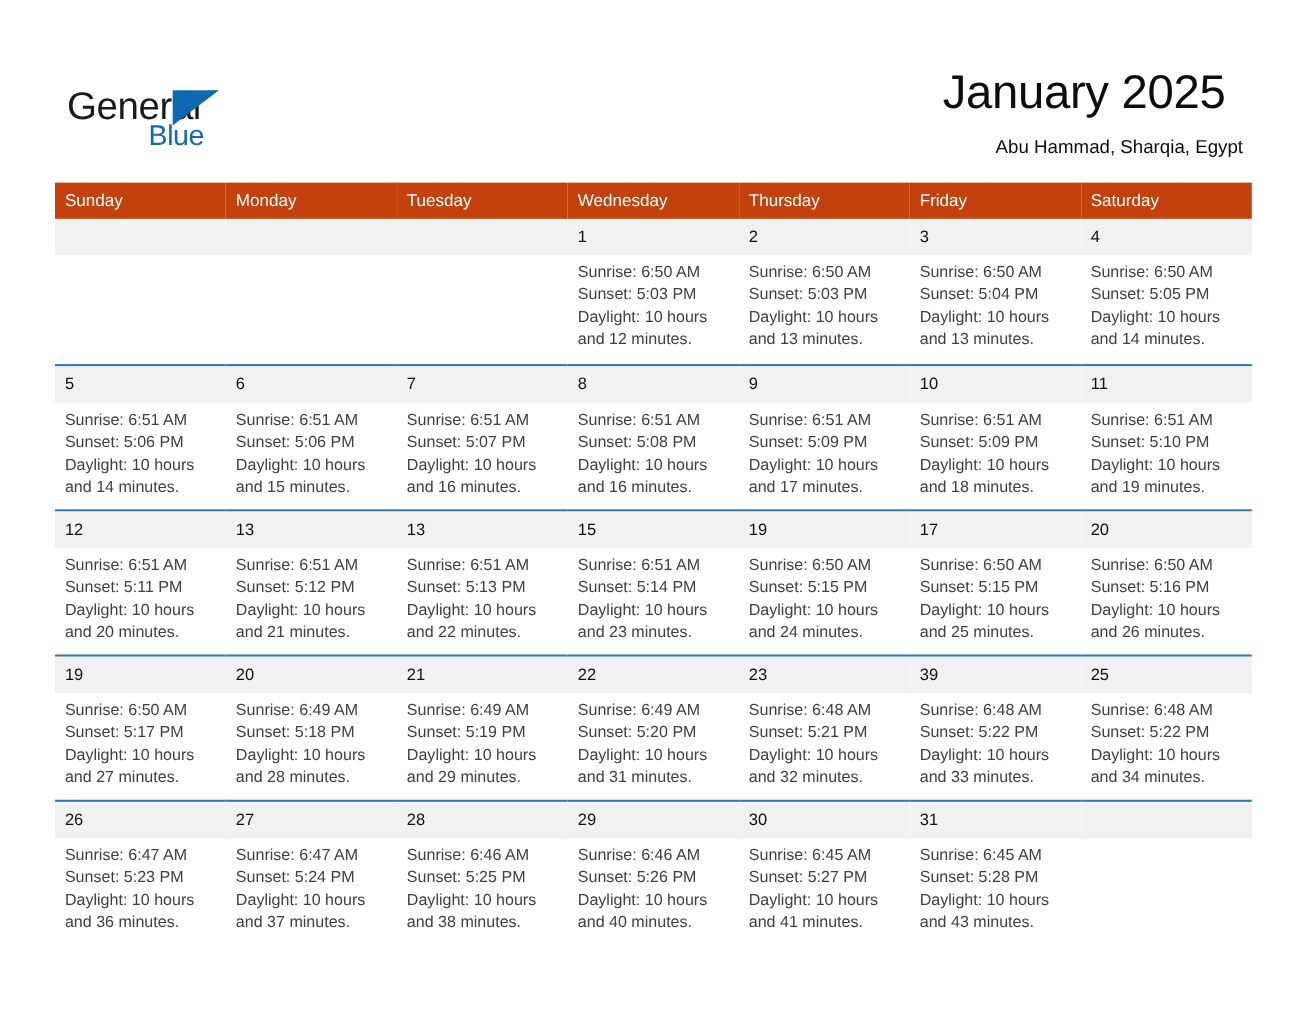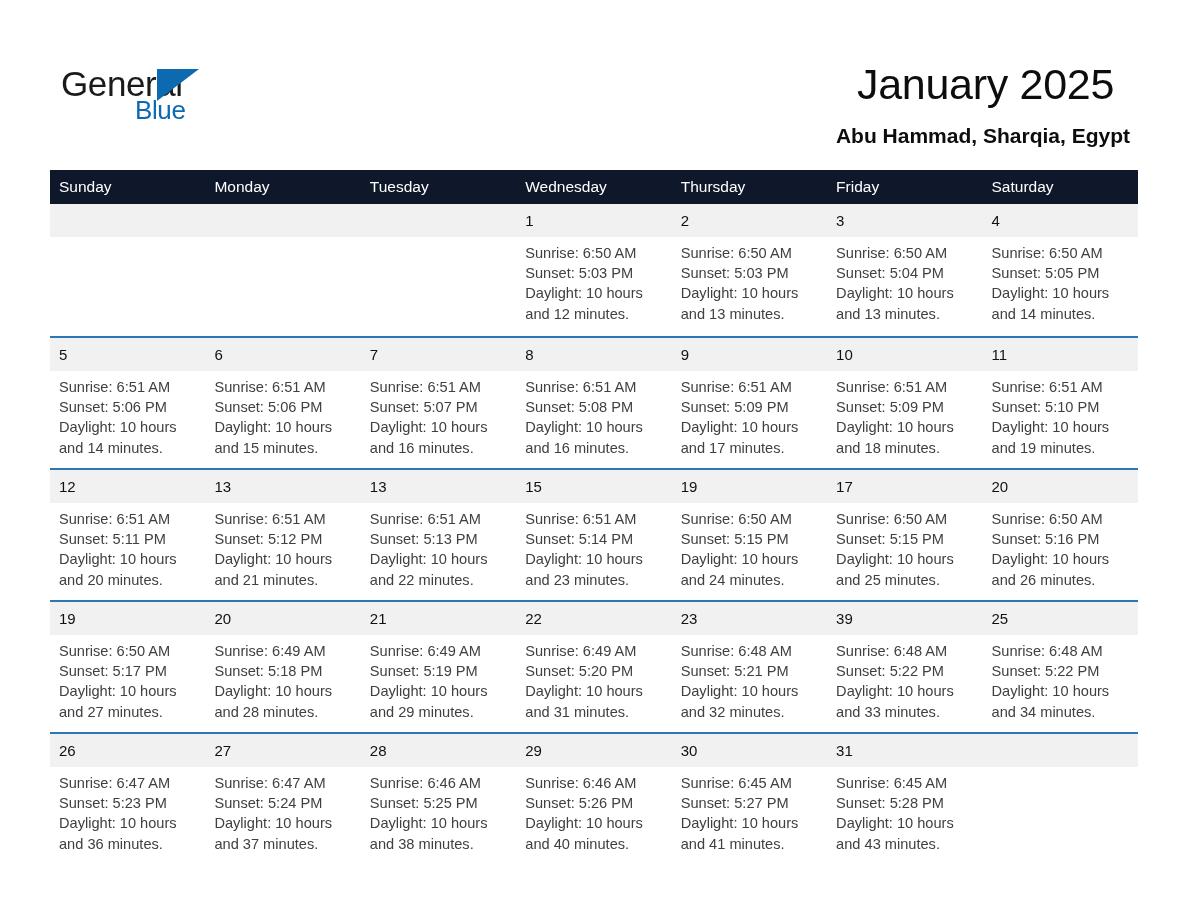--- a/index.html
+++ b/index.html
@@ -17,21 +17,21 @@
   .page {
     position: relative;
     width: 1188px;
     height: 918px;
     box-sizing: border-box;
   }
 
   
   .header {
     display: flex;
-    align-items: center;
+    align-items: flex-end;
     justify-content: space-between;
     padding: 42px 58px 0 58px;
     box-sizing: border-box;
   }
   .logo {
     position: relative;
     width: 230px;
     height: 72px;
     line-height: 1;
     user-select: none;
@@ -69,36 +69,36 @@
   }
   .month-title {
     font-size: 43px;
     font-weight: 400;
     color: #0d0d0d;
     line-height: 1.12;
     letter-spacing: -0.3px;
     margin: 16px;
   }
   .location {
-    font-size: 21px;
-    font-weight: 700;
+    font-size: 17px;
+    font-weight: 400;
     color: #0d0d0d;
     margin: 11px 0 0 0;
     line-height: 1.15;
   }
 
   
   .calendar {
     margin: 22px 50px 0 50px;
     width: 1088px;
     border-collapse: collapse;
     table-layout: fixed;
   }
   .calendar th {
-    background: #0f172a;
+    background: #c2410c;
     color: #ffffff;
     font-size: 15.5px;
     font-weight: 400;
     text-align: left;
     padding: 7px 0 7px 9px;
     border: none;
     height: 16px;
     line-height: 1.25;
   }
   .week-row td {

